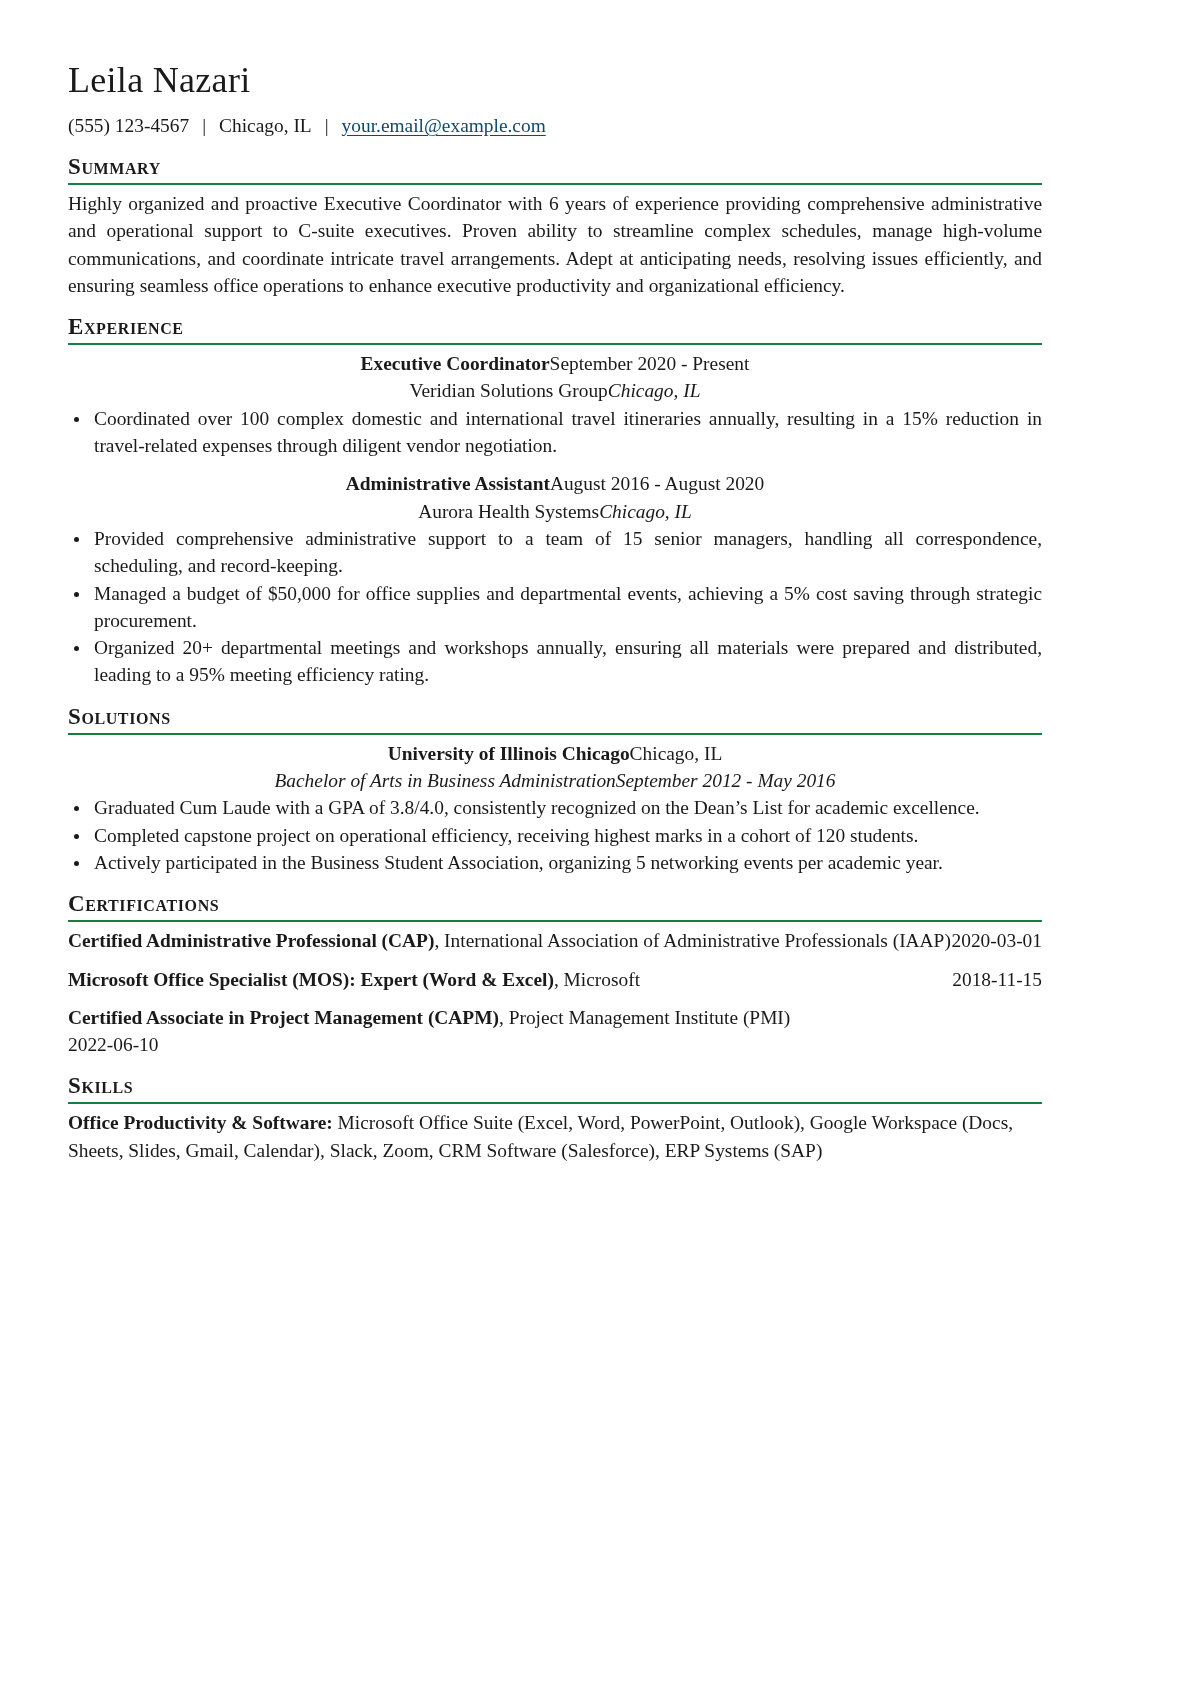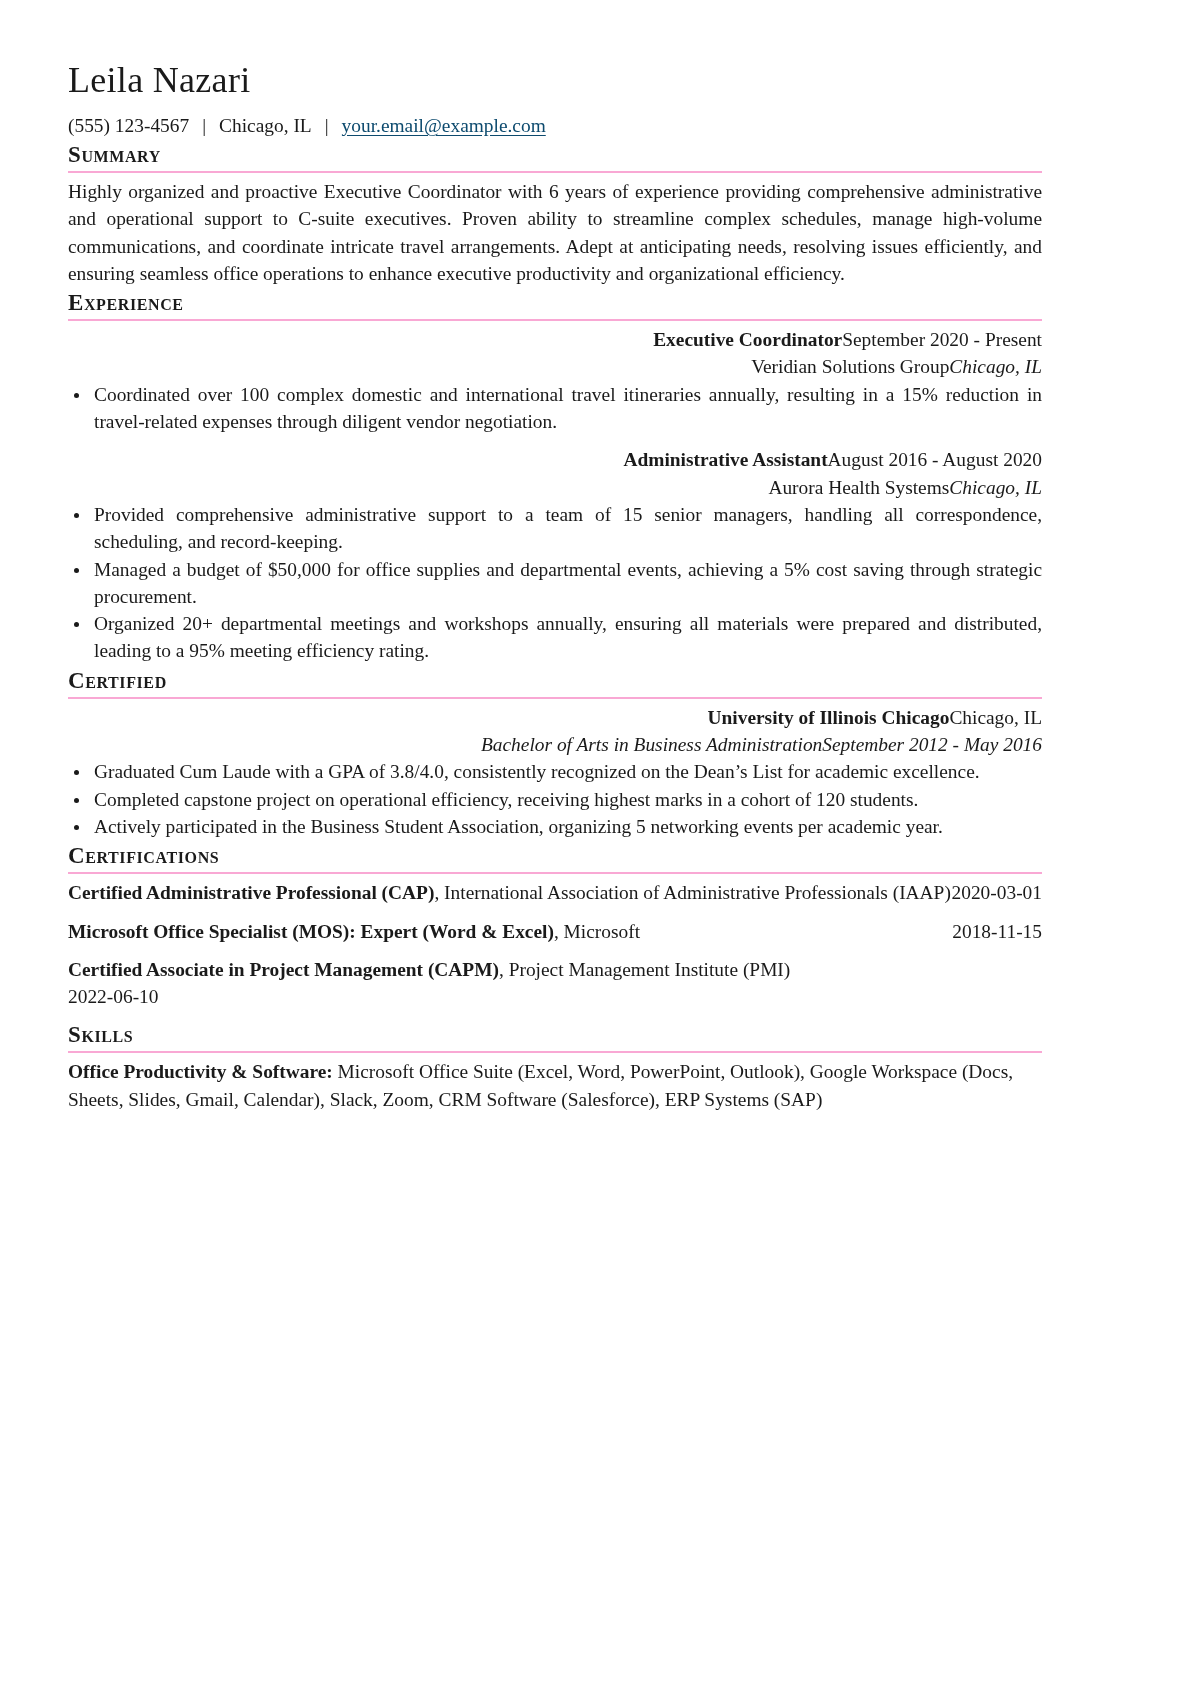--- a/index.html
+++ b/index.html
@@ -16,24 +16,24 @@
   .name {
     font-size: 36px; font-weight: normal; line-height: 44px; margin: 0;
     letter-spacing: 0.3px;
   }
   .contact { margin-top: 11px; line-height: 26px; }
   .contact .sep { display: inline-block; margin: 0 13px; color: #222; }
   .contact a { color: #0c4a6e; text-decoration: underline; text-underline-offset: 3px; }
   .section-title {
     font-weight: bold; font-variant: small-caps; font-size: 23px;
     line-height: 28px; letter-spacing: 0.6px;
-    border-bottom: 2px solid #f9a8d4; padding-bottom: 2px; margin-top: 2px; margin-bottom: 5px;
+    border-bottom: 2px solid #15803d; padding-bottom: 2px; margin-top: 14px; margin-bottom: 5px;
   }
   .summary-text { text-align: justify; hyphens: auto; }
-  .row { display: flex; justify-content: flex-end; align-items: baseline; }
+  .row { display: flex; justify-content: center; align-items: baseline; }
   .bold { font-weight: bold; }
   .italic { font-style: italic; }
   ul.bullets { list-style: none; margin: 0; padding: 0; }
   ul.bullets li { position: relative; padding-left: 26px; text-align: justify; }
   ul.bullets li .dot {
     position: absolute; left: 6px; top: 12px; width: 5px; height: 5px;
     border-radius: 50%; background: #1a1a1a;
   }
   .entry { margin-bottom: 11px; }
   .entry:last-child { margin-bottom: 0; }
@@ -86,21 +86,21 @@
       </div>
       <ul class="bullets">
         <li><span class="dot"></span><span>Provided comprehensive administrative support to a team of 15 senior managers, handling all correspondence, scheduling, and record-keeping.</span></li>
         <li><span class="dot"></span><span>Managed a budget of $50,000 for office supplies and departmental events, achieving a 5% cost saving through strategic procurement.</span></li>
         <li><span class="dot"></span><span>Organized 20+ departmental meetings and workshops annually, ensuring all materials were prepared and distributed, leading to a 95% meeting efficiency rating.</span></li>
       </ul>
     </div>
   </div>
 
   <div>
-    <div class="section-title">Certified</div>
+    <div class="section-title">Solutions</div>
     <div class="entry">
       <div class="row">
         <span class="bold">University of Illinois Chicago</span>
         <span>Chicago, IL</span>
       </div>
       <div class="row">
         <span class="italic">Bachelor of Arts in Business Administration</span>
         <span class="italic">September 2012 - May 2016</span>
       </div>
       <ul class="bullets">

